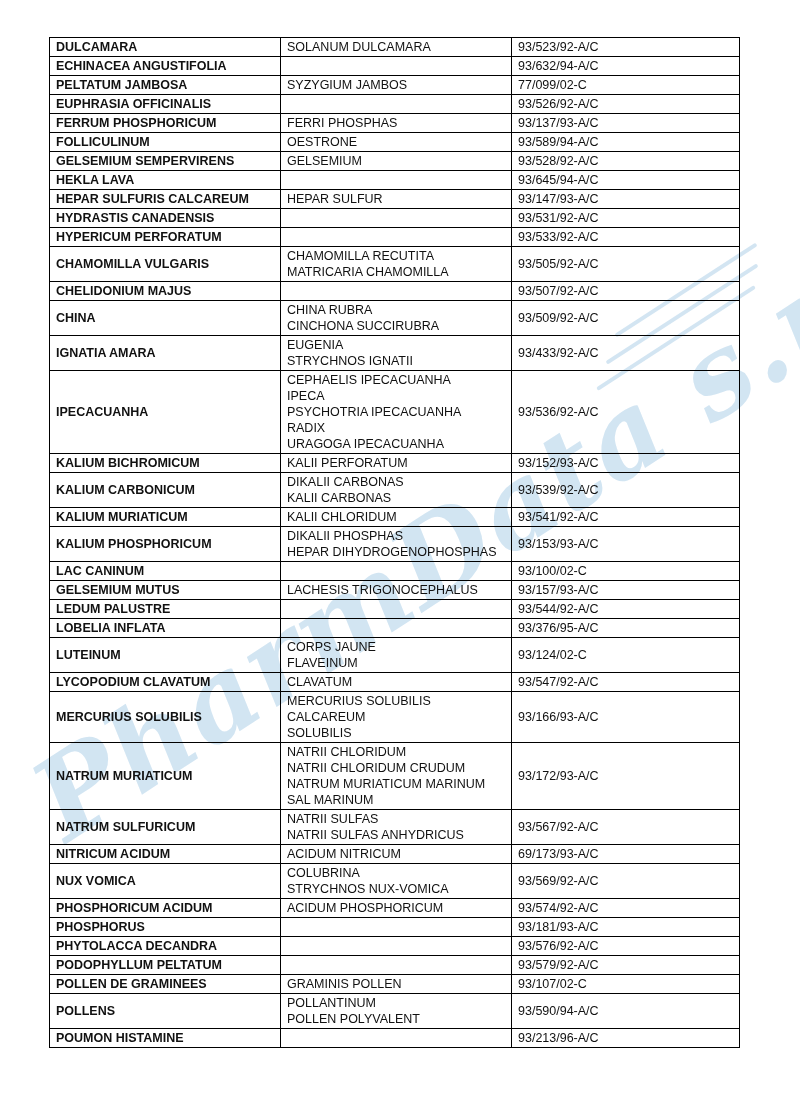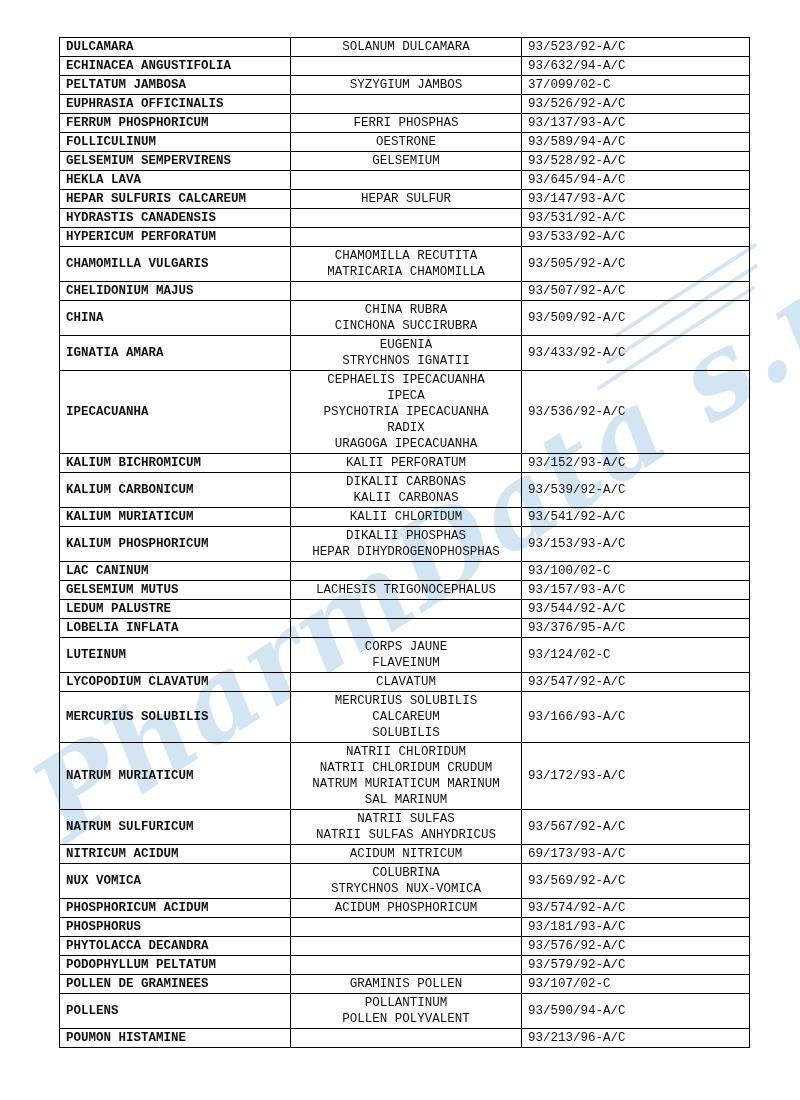--- a/index.html
+++ b/index.html
@@ -26,37 +26,36 @@
     position: absolute; height: 4px; border-radius: 4px;
     background: #aed0e8; opacity: 0.55;
     transform: rotate(-33deg);
   }
   .swoosh.s1 { left: 602px; top: 288px; width: 168px; }
   .swoosh.s2 { left: 592px; top: 312px; width: 180px; }
   .swoosh.s3 { left: 582px; top: 336px; width: 188px; }
 
   
   table.remedies-table {
-    position: absolute; left: 59px; top: 37px; width: 690px;
+    position: absolute; left: 49px; top: 37px; width: 690px;
     border-collapse: collapse; table-layout: fixed;
     z-index: 1;
-    font-family: Liberation Mono, monospace;
   }
   table.remedies-table td {
     border: 1.5px solid #000;
     padding: 1px 6px;
     font-size: 12.5px;
     line-height: 16px;
     vertical-align: middle;
     color: #111;
     word-wrap: break-word;
     background: transparent;
   }
   td.name-cell { font-weight: bold; }
-  .syn-line { white-space: nowrap; overflow: hidden; text-align: center; }
+  .syn-line { white-space: nowrap; overflow: hidden; }
 </style>
 </head>
 <body>
 
 <div class="page">
 
   <div class="watermark-layer">
     <span class="watermark-text">PharmData s.r.o.</span>
     <div class="swoosh s1"></div>
     <div class="swoosh s2"></div>
@@ -80,21 +79,21 @@
         <tr>
           <td class="name-cell">ECHINACEA ANGUSTIFOLIA</td>
           <td class="syn-cell"></td>
           <td class="code-cell">93/632/94-A/C</td>
         </tr>
         <tr>
           <td class="name-cell">PELTATUM JAMBOSA</td>
           <td class="syn-cell">
             <div class="syn-line">SYZYGIUM JAMBOS</div>
           </td>
-          <td class="code-cell">37/099/02-C</td>
+          <td class="code-cell">77/099/02-C</td>
         </tr>
         <tr>
           <td class="name-cell">EUPHRASIA OFFICINALIS</td>
           <td class="syn-cell"></td>
           <td class="code-cell">93/526/92-A/C</td>
         </tr>
         <tr>
           <td class="name-cell">FERRUM PHOSPHORICUM</td>
           <td class="syn-cell">
             <div class="syn-line">FERRI PHOSPHAS</div>

